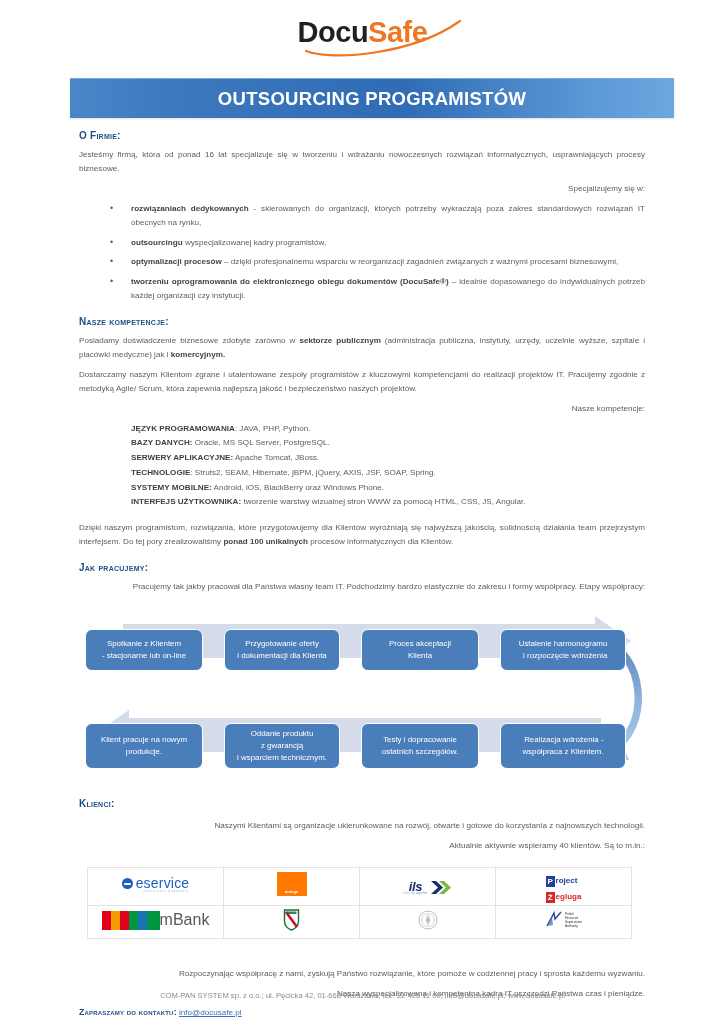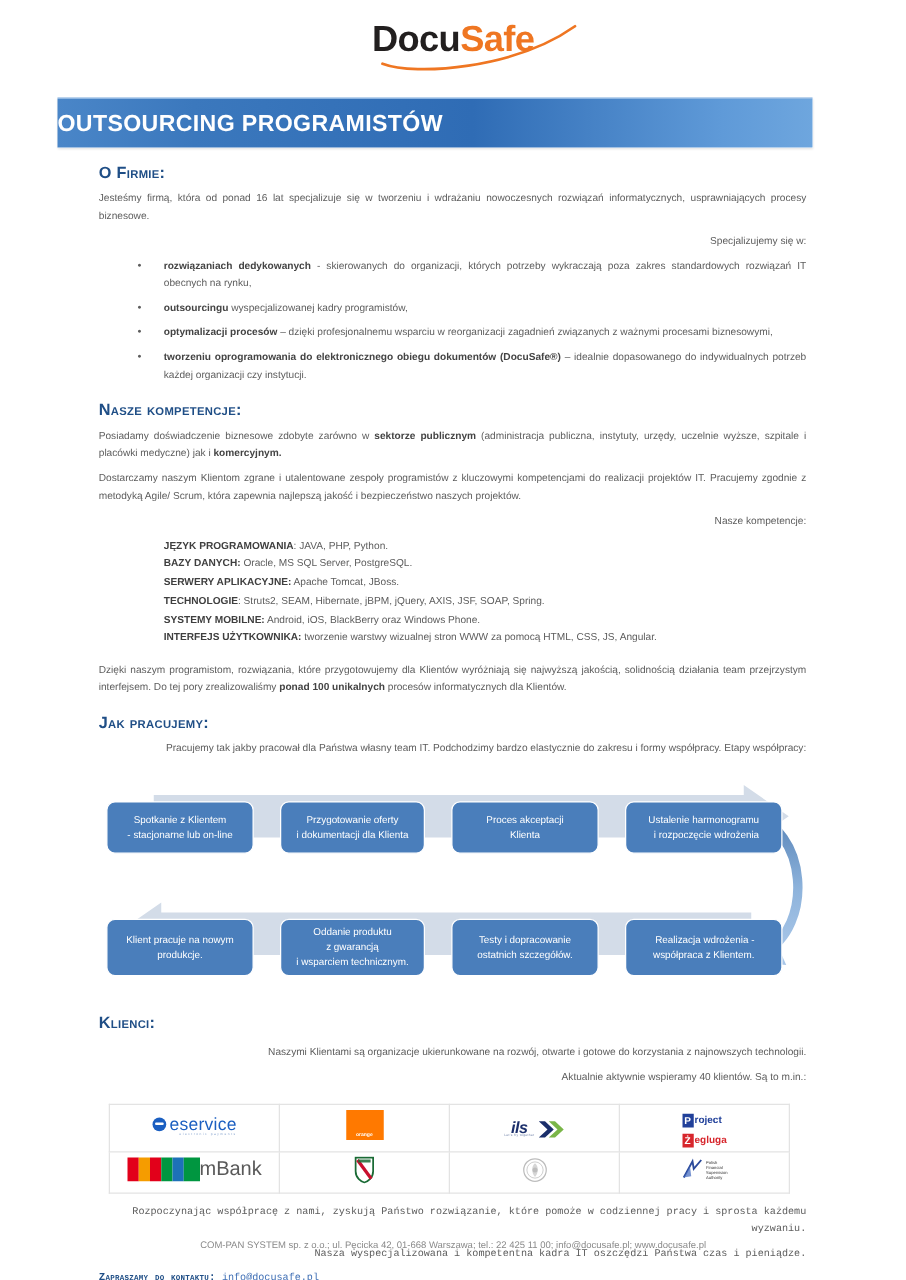--- a/index.html
+++ b/index.html
@@ -28,36 +28,36 @@
   }
   .logo .docu { color:#221f1f; }
   .logo .safe { color:#ef7622; }
   .logo .swoosh {
     position:absolute; left:-6px; top:-3px; width:176px; height:42px;
     pointer-events:none;
   }
 
   
   .banner {
-    position:absolute; left:46px; top:78px; width:604px; height:40px;
+    position:absolute; left:70px; top:78px; width:604px; height:40px;
     background:linear-gradient(to right,#4a86c8 0%,#3b78bd 18%,#2f6cb5 55%,#5f9ad8 88%,#6ea6de 100%);
     border-top:1px solid #7aa9dd;
-    display:flex; align-items:center; justify-content:flex-start;
+    display:flex; align-items:center; justify-content:center;
     box-shadow:0 1px 2px rgba(0,0,0,.12);
   }
   .banner-title {
     color:#ffffff; font-size:18.5px; font-weight:bold; letter-spacing:.3px;
     font-family:"Liberation Sans", sans-serif;
   }
 
   
   .content { position:absolute; left:79px; top:130px; width:566px; }
 
   .sec-head {
-    color:#1f4e86; font-weight:bold; font-size:13px;
+    color:#1f4e86; font-weight:bold; font-size:10px;
     letter-spacing:.25px; margin:0 0 7px 0;
     font-variant:small-caps; text-transform:none;
   }
   .gap-before { margin-top:13px; }
 
   p.body {
     font-size:8.1px; line-height:1.72; margin:0 0 6px 0;
     color:#5d5d5d; text-align:justify;
   }
   p.body.nj { text-align:right; }
@@ -165,21 +165,21 @@
   .lg-mbank .c6 { background:#009640; width:13px; }
   .mbank-wrap { position:relative; display:inline-flex; align-items:center; }
   .mbank-wrap .label { left:4px; top:3px; }
 
   .lg-legia { width:17px; height:22px; }
   .lg-crest { width:20px; height:22px; }
   .lg-knf { display:inline-flex; align-items:center; }
   .lg-knf .kn-txt { font-size:3.3px; color:#333; line-height:1.25; text-align:left; margin-left:2px; }
 
   
-  .closing { margin-top:8px;font-family:Liberation Mono, monospace; }
+  .closing { margin-top:28px; }
   .contact-line { font-size:8.1px; margin-top:2px; }
   .contact-lbl { color:#1f4e86; font-weight:bold; font-variant:small-caps; font-size:8.6px; letter-spacing:.2px; }
   .contact-mail { color:#3f6fb5; text-decoration:underline; }
 
   .footer-bar {
     position:absolute; left:0; bottom:24px; width:725px; text-align:center;
     font-size:7.6px; color:#8a8a8a;
   }
 </style>
 </head>

